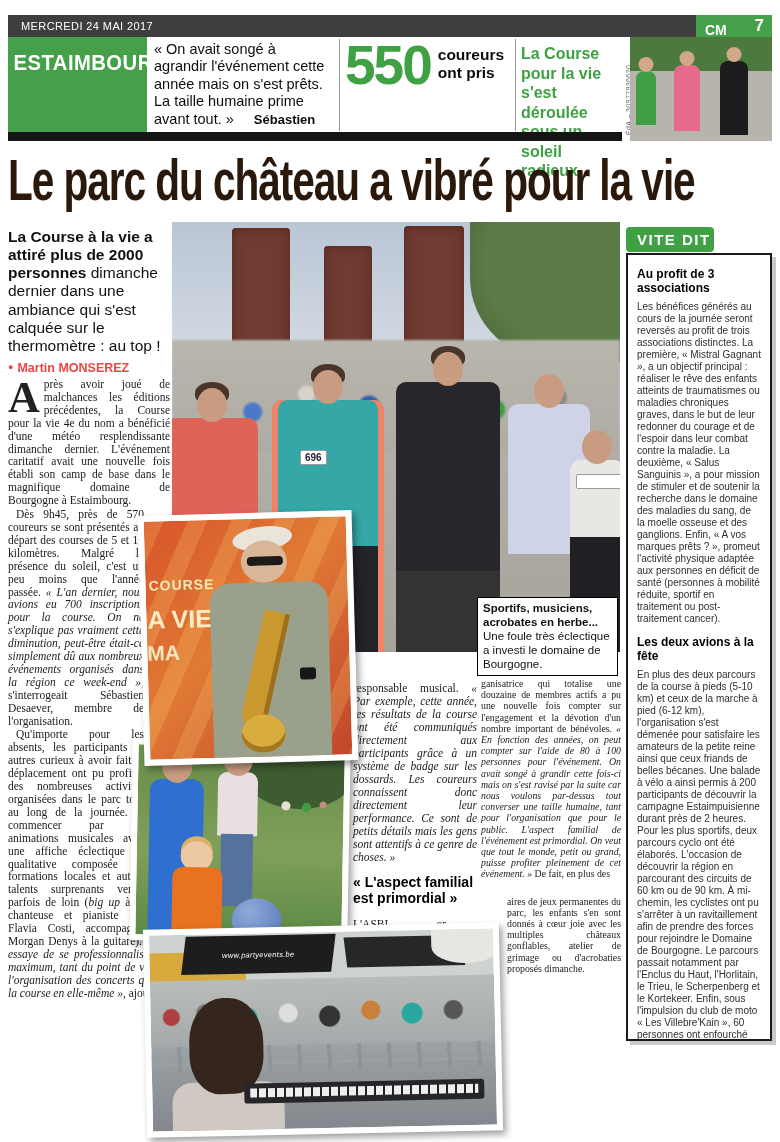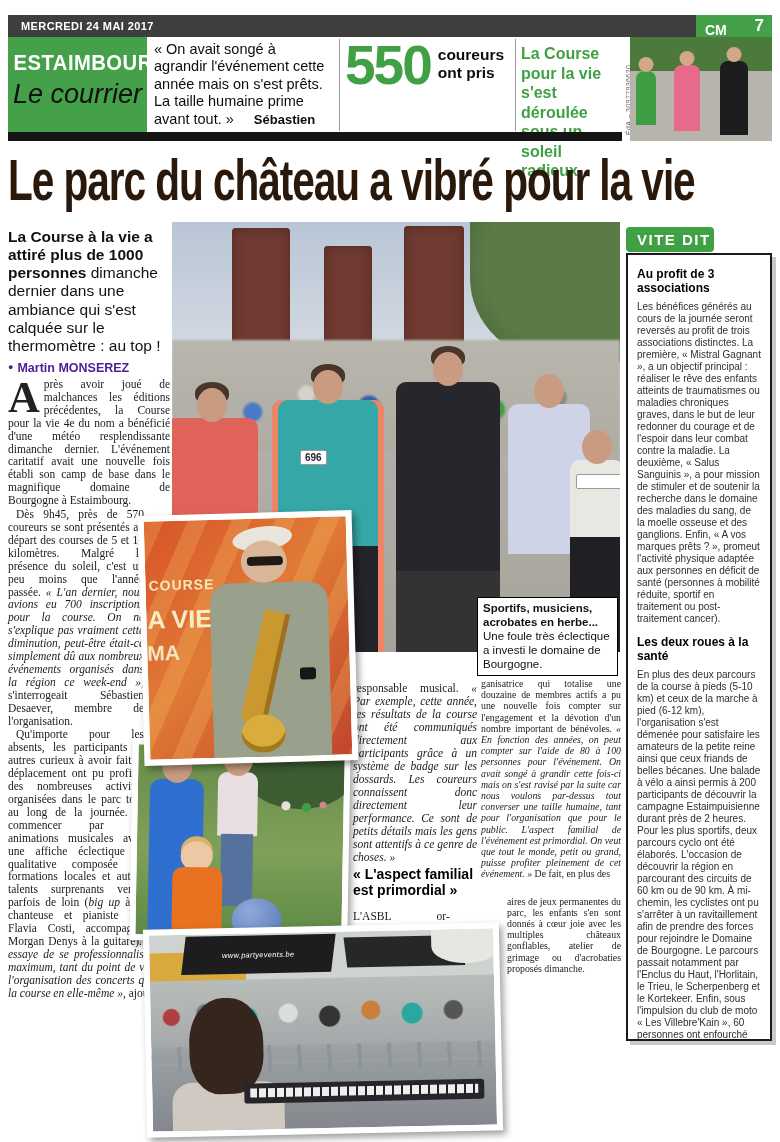--- a/index.html
+++ b/index.html
@@ -4,21 +4,21 @@
 <style>
   * { margin:0; padding:0; box-sizing:border-box; }
   html,body { background:#ffffff; }
   .page { position:relative; width:780px; height:1142px; background:#fff;
           font-family:"Liberation Sans", sans-serif; overflow:hidden; }
   .abs { position:absolute; }
 
   
   .topbar { left:8px; top:15px; width:764px; height:22px; background:#3e3e3e; }
   .topbar-date { position:absolute; left:13px; top:0; line-height:22px; color:#fff;
-                 font-size:11px; font-weight:bold; letter-spacing:.4px; }
+                 font-size:11px; font-weight:normal; letter-spacing:.4px; }
   .edition-box { position:absolute; right:0; top:0; width:76px; height:22px; background:#44a049; }
   .edition-cm { position:absolute; left:9px; top:4px; line-height:22px; color:#fff; font-size:14px; font-weight:bold; }
   .edition-num { position:absolute; right:8px; top:0; line-height:22px; color:#fff; font-size:17px; font-weight:bold; }
 
   
   .brand { left:8px; top:37px; width:139px; height:96px; background:#44a049; text-align:center; }
   .brand-section { margin-top:13px; color:#fff; font-size:22px; font-weight:bold;
                    transform:scaleX(.92); letter-spacing:.5px; }
   .brand-title { margin-top:3px; color:#101010; font-size:27px; font-style:italic; }
   .hdr-quote { left:154px; top:41px; width:176px; font-size:14.5px; line-height:1.2; color:#0d0d0d; }
@@ -34,34 +34,34 @@
   .vcredit { writing-mode:vertical-rl; transform:rotate(180deg); font-size:7px; color:#666; letter-spacing:.4px; }
   .hdr-credit { left:625px; top:45px; height:90px; }
   .hdr-photo { left:630px; top:37px; width:142px; height:104px; background:#b7b4ae; overflow:hidden; }
   .blackbar { left:8px; top:132px; width:614px; height:9px; background:#151515; }
 
   
   .headline { left:8px; top:146px; width:764px; white-space:nowrap; font-size:58px; font-weight:bold;
               color:#2a180b; letter-spacing:-1.5px; transform:scaleX(.70); transform-origin:left top; }
   .lead { left:8px; top:228px; width:166px; font-size:15.5px; line-height:1.17; color:#111; }
   .lead-bold { font-weight:bold; }
-  .byline { left:8px; top:361px; font-size:12.5px; font-weight:bold; color:#4c1d95; }
+  .byline { left:8px; top:361px; font-size:12.5px; font-weight:bold; color:#ef4444; }
   .byline-bullet { font-size:9px; vertical-align:2px; margin-right:4px; }
 
   
   .serif { font-family:"Liberation Serif", serif; color:#1a1a1a; text-align:justify; }
   .col1 { left:8px; top:378px; width:162px; font-size:11.5px; line-height:12.9px; }
   .col1 p { margin-bottom:1px; }
   .dropcap { float:left; font-size:44px; line-height:.82; font-weight:bold; margin:2px 4px 0 0; color:#222; }
   .wrapR { float:right; width:26px; height:390px; }
   .indent { text-indent:8px; }
   .q { font-style:italic; }
   .col2 { left:353px; top:682px; width:124px; font-size:11.5px; line-height:13px; }
   .subhead { font-family:"Liberation Sans", sans-serif; font-weight:bold; font-size:14px;
-             line-height:1.12; color:#000; margin-top:3px; text-align:left; }
+             line-height:1.12; color:#000; margin-top:11px; text-align:left; }
   .asbl { display:flex; justify-content:space-between; width:78%; margin-top:12px; }
   .col3 { left:481px; top:678px; width:140px; font-size:9.8px; line-height:11.2px; }
   .col3-narrow { padding-left:26px; }
   .col3-narrow p { margin-top:16px; }
 
   
   .main-photo { left:172px; top:222px; width:448px; height:430px; background:#c3cdd8; overflow:hidden; z-index:1; }
   .mp-sky { position:absolute; left:0; top:0; width:100%; height:130px;
             background:linear-gradient(#b9c6d6,#d3d9e1); }
   .mp-pillar { position:absolute; background:#6f3b33; border-radius:4px 4px 0 0; box-shadow:inset 0 0 12px #53291f; }
@@ -196,21 +196,20 @@
   <div class="abs topbar">
     <div class="topbar-date">MERCREDI 24 MAI 2017</div>
     <div class="edition-box">
       <span class="edition-cm">CM</span>
       <span class="edition-num">7</span>
     </div>
   </div>
 
   <div class="abs brand">
     <div class="brand-section">ESTAIMBOURG</div>
-    <div class="brand-title">Le courrier</div>
   </div>
 
   <div class="abs hdr-quote">
     <span>« On avait songé à agrandir l'événement cette année mais on s'est prêts. La taille humaine prime avant tout. »</span>
     <span class="hdr-quote-author">Sébastien DESAEVER</span>
   </div>
 
   <div class="abs vline v1"></div>
 
   <div class="abs stat">
@@ -236,21 +235,21 @@
     <div class="hp-fig hp-f3">
         <div class="hp-head"></div>
       </div>
   </div>
 
   <div class="abs blackbar"></div>
 
   <div class="abs headline">Le parc du château a vibré pour la vie</div>
 
   <div class="abs lead">
-    <span class="lead-bold">La Course à la vie a attiré plus de 1000 personnes</span><span> dimanche dernier dans une ambiance qui s'est calquée sur le thermomètre : au top !</span>
+    <span class="lead-bold">La Course à la vie a attiré plus de 2000 personnes</span><span> dimanche dernier dans une ambiance qui s'est calquée sur le thermomètre : au top !</span>
   </div>
 
   <div class="abs byline">
     <span class="byline-bullet">●</span><span>Martin MONSEREZ</span>
   </div>
 
   <div class="abs serif col1">
     <p><span class="dropcap">A</span><span>près avoir joué de malchances les éditions précédentes, la Course pour la vie 4e du nom a bénéficié d'une météo resplendissante dimanche dernier. L'événement caritatif avait une nouvelle fois établi son camp de base dans le magnifique domaine de Bourgogne à Estaimbourg.</span></p>
     <p class="indent"><span class="wrapR"></span><span>Dès 9h45, près de 570 coureurs se sont présentés au départ des courses de 5 et 10 kilomètres. Malgré la présence du soleil, c'est un peu moins que l'année passée. </span><span class="q">« L'an dernier, nous avions eu 700 inscriptions pour la course. On ne s'explique pas vraiment cette diminution, peut-être était-ce simplement dû aux nombreux événements organisés dans la région ce week-end »</span><span>, s'interrogeait Sébastien Desaever, membre de l'organisation.</span></p>
     <p class="indent"><span>Qu'importe pour les absents, les participants et autres curieux à avoir fait le déplacement ont pu profiter des nombreuses activités organisées dans le parc tout au long de la journée. À commencer par les animations musicales avec une affiche éclectique et qualitative composée de formations locales et autres talents surprenants venus parfois de loin (</span><span class="q">big up</span><span> à la chanteuse et pianiste liégeoise Flavia Costi, accompagnée de Morgan Denys à la guitare). </span><span class="q">« On essaye de se professionnaliser au maximum, tant du point de vue de l'organisation des concerts que de la course en elle-même »</span><span>, ajoute le</span></p>
@@ -355,17 +354,17 @@
       <div class="pp-sweater"></div>
       <div class="pp-hair"></div>
       <div class="pp-keys"></div>
     </div>
   </div>
 
   <div class="abs vite-tab">VITE DIT</div>
   <div class="abs vite-box">
     <div class="vite-h">Au profit de 3 associations</div>
     <div class="vite-p">Les bénéfices générés au cours de la journée seront reversés au profit de trois associations distinctes. La première, « Mistral Gagnant », a un objectif principal : réaliser le rêve des enfants atteints de traumatismes ou maladies chroniques graves, dans le but de leur redonner du courage et de l'espoir dans leur combat contre la maladie. La deuxième, « Salus Sanguinis », a pour mission de stimuler et de soutenir la recherche dans le domaine des maladies du sang, de la moelle osseuse et des ganglions. Enfin, « A vos marques prêts ? », promeut l'activité physique adaptée aux personnes en déficit de santé (personnes à mobilité réduite, sportif en traitement ou post-traitement cancer).</div>
-    <div class="vite-h vite-h2">Les deux roues à la santé</div>
+    <div class="vite-h vite-h2">Les deux avions à la fête</div>
     <div class="vite-p">En plus des deux parcours de la course à pieds (5-10 km) et ceux de la marche à pied (6-12 km), l'organisation s'est démenée pour satisfaire les amateurs de la petite reine ainsi que ceux friands de belles bécanes. Une balade à vélo a ainsi permis à 200 participants de découvrir la campagne Estaimpuisienne durant près de 2 heures. Pour les plus sportifs, deux parcours cyclo ont été élaborés. L'occasion de découvrir la région en parcourant des circuits de 60 km ou de 90 km. À mi-chemin, les cyclistes ont pu s'arrêter à un ravitaillement afin de prendre des forces pour rejoindre le Domaine de Bourgogne. Le parcours passait notamment par l'Enclus du Haut, l'Horlitain, le Trieu, le Scherpenberg et le Kortekeer. Enfin, sous l'impulsion du club de moto « Les Villebre'Kain », 60 personnes ont enfourché leur moto pour une balade qui a démarré depuis la Place de Bourgogne à 9h30 et s'est étirée sur une distance de 100 kilomètres.</div>
   </div>
 
 </div>
 
 </body></html>

